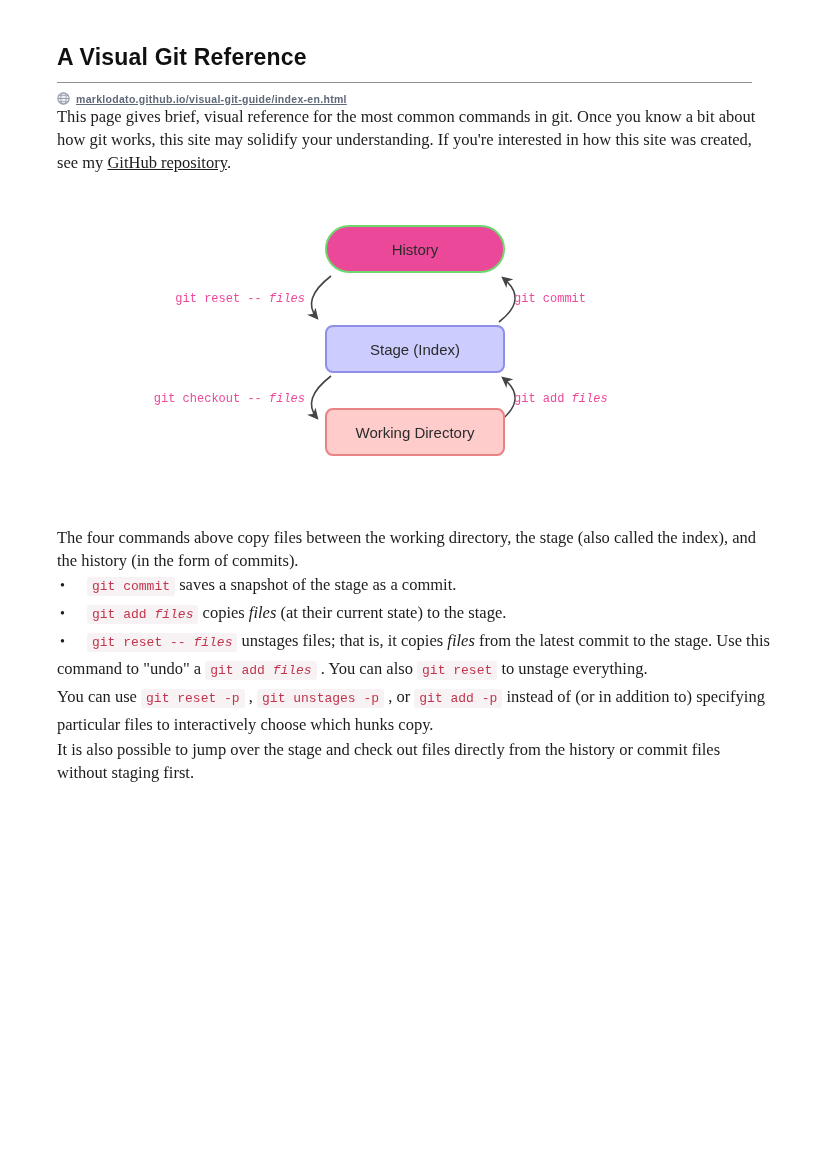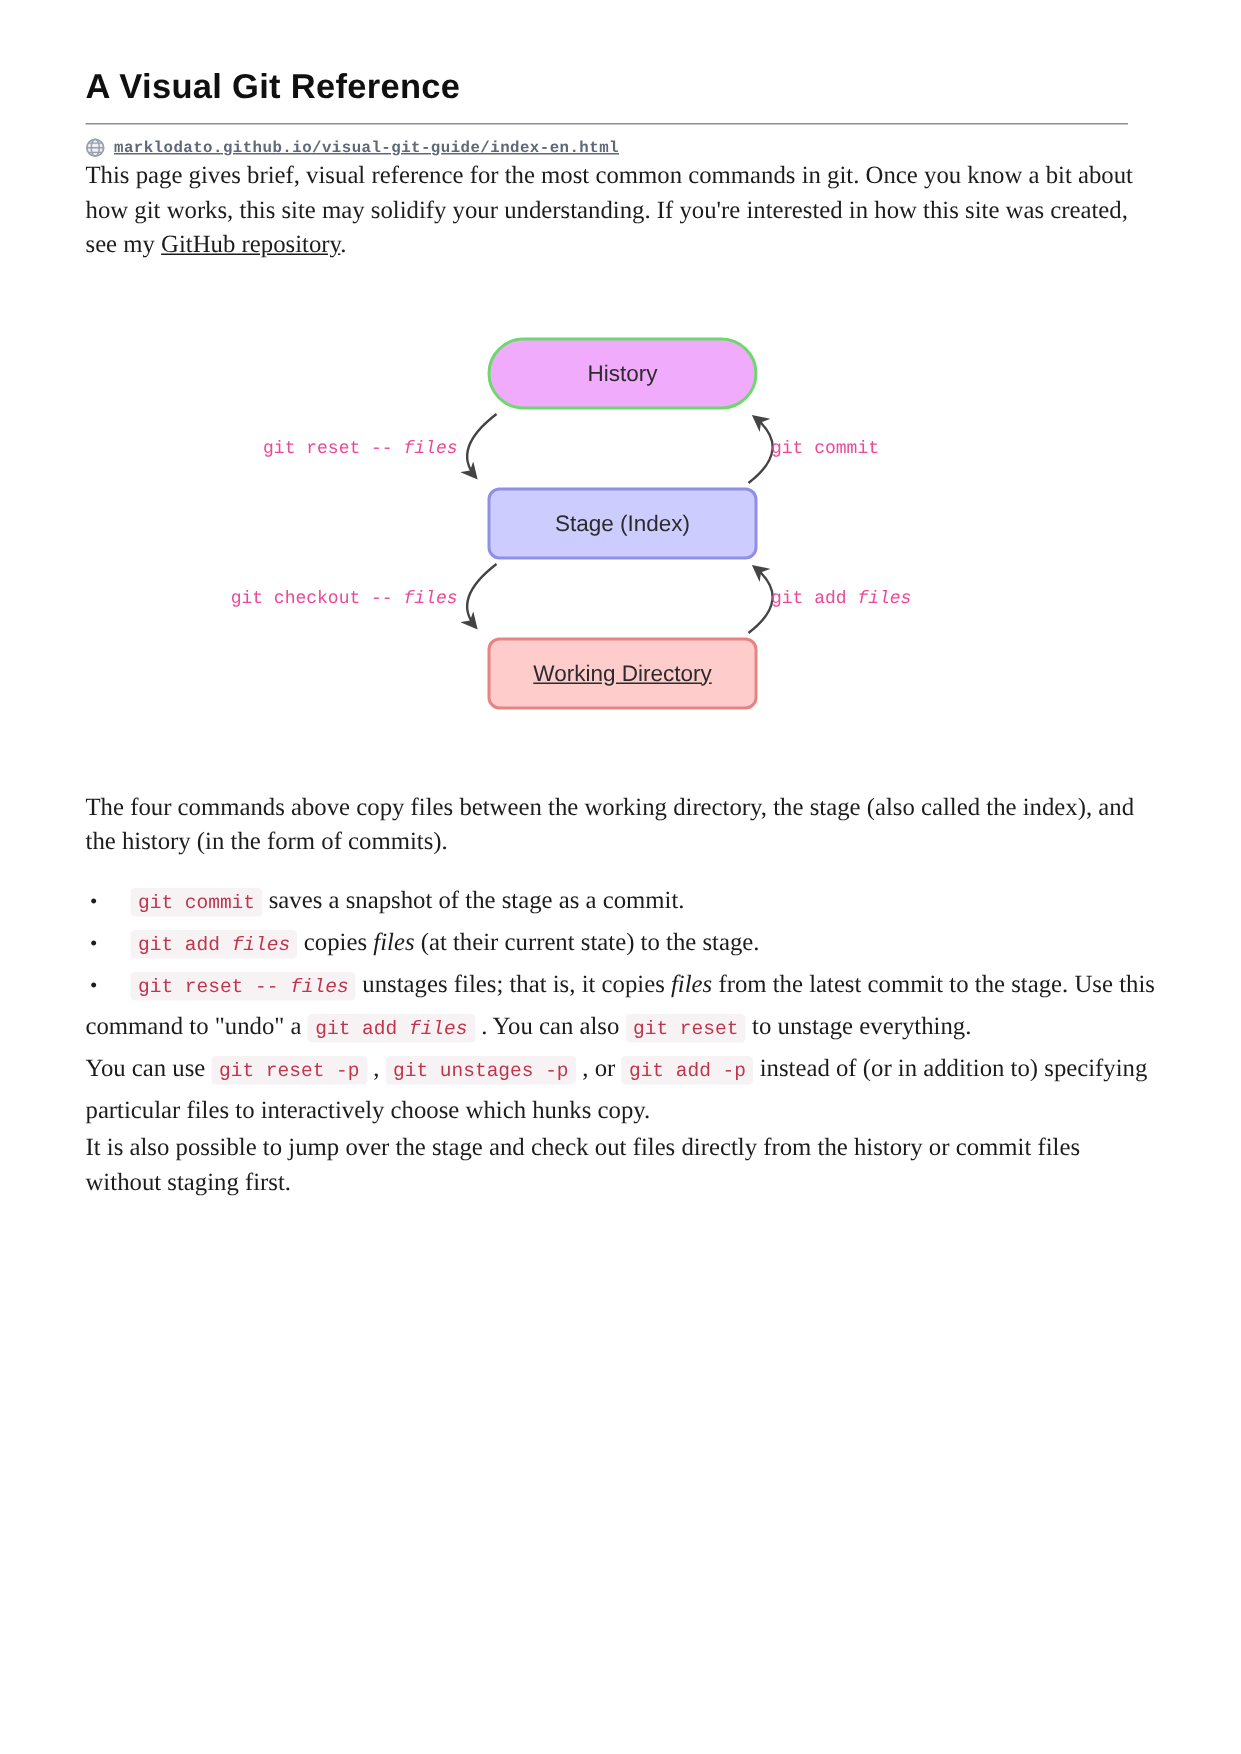--- a/index.html
+++ b/index.html
@@ -13,28 +13,28 @@
   h1.title {
     font-family:"Liberation Sans", sans-serif;
     font-size:23px; font-weight:bold; color:#101010;
     margin:0 0 11px 0; letter-spacing:0.2px;
   }
   .rule { border:none; border-top:1px solid #8f8f8f; margin:0 0 9px 0; }
 
   .source-row { display:flex; align-items:center; }
   .globe { width:13px; height:13px; margin-right:6px; flex:0 0 auto; }
   a.source-link {
-    font-family:Liberation Mono, monospace;
+    font-family:Liberation Sans, sans-serif;
     font-size:10.5px; font-weight:bold; letter-spacing:0.3px;
     color:#5f6879; text-decoration:underline; cursor:pointer;
   }
 
   .para { font-size:16.5px; line-height:23px; margin:0; width:713px; }
   .intro { }
-  .para-four { margin-top:46px; margin-bottom:15px; }
+  .para-four { margin-top:46px; margin-bottom:0; }
   .para-rich { line-height:26px; }
   .para-jump { }
 
   .bullet-item { font-size:16.5px; line-height:26px; width:713px; margin:0; }
   .bmark { display:inline-block; width:30px; padding-left:3px; font-size:14px; }
 
   .code {
     font-family:"Liberation Mono", monospace;
     font-size:13px; color:#c2344c; background:#f7f3f4;
     padding:2px 5px; border-radius:3px; white-space:nowrap;
@@ -44,23 +44,23 @@
   a.textlink { color:#1c1c1c; text-decoration:underline; cursor:pointer; }
 
   
   .diagram { position:relative; width:827px; height:262px; margin:44px 0 0 -57px; }
   .dbox {
     position:absolute; left:325px; width:180px; height:48px;
     border:2px solid; border-radius:8px;
     display:flex; align-items:center; justify-content:center;
     font-family:"Liberation Sans", sans-serif; font-size:15px; color:#2b2b2b;
   }
-  .dbox.history { top:7px;  background:#f0abfc; border-color:#6ed86e;border-radius:24px; }
+  .dbox.history { top:7px;  background:#ec4899; border-color:#6ed86e;border-radius:24px; }
   .dbox.stage   { top:107px; background:#ccccff; border-color:#8f8fe8;align-items:center; }
-  .dbox.workdir { top:207px; background:#ffcccc; border-color:#e88383;text-decoration:underline; }
+  .dbox.workdir { top:190px; background:#ffcccc; border-color:#e88383; }
   .dlabel {
     position:absolute; font-family:Liberation Mono, monospace;
     font-size:12px; color:#ec4899; line-height:18px; white-space:nowrap;
   }
   .dlabel.left  { right:522px; text-align:right; }
   .dlabel.right { left:514px; }
   .dlabel.row1 { top:72px; }
   .dlabel.row2 { top:172px; }
   .arcs { position:absolute; left:0; top:0; }
 </style>

